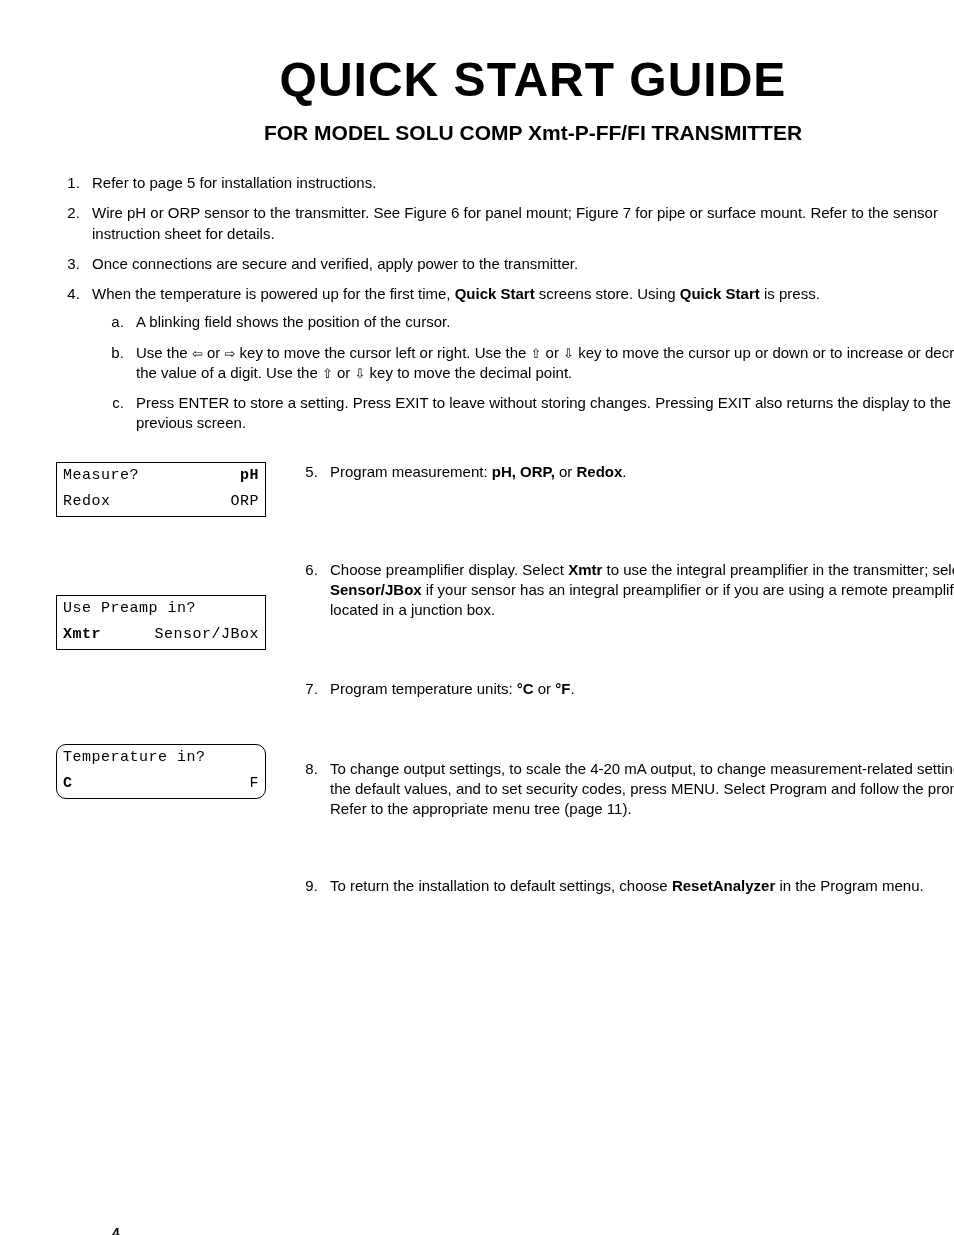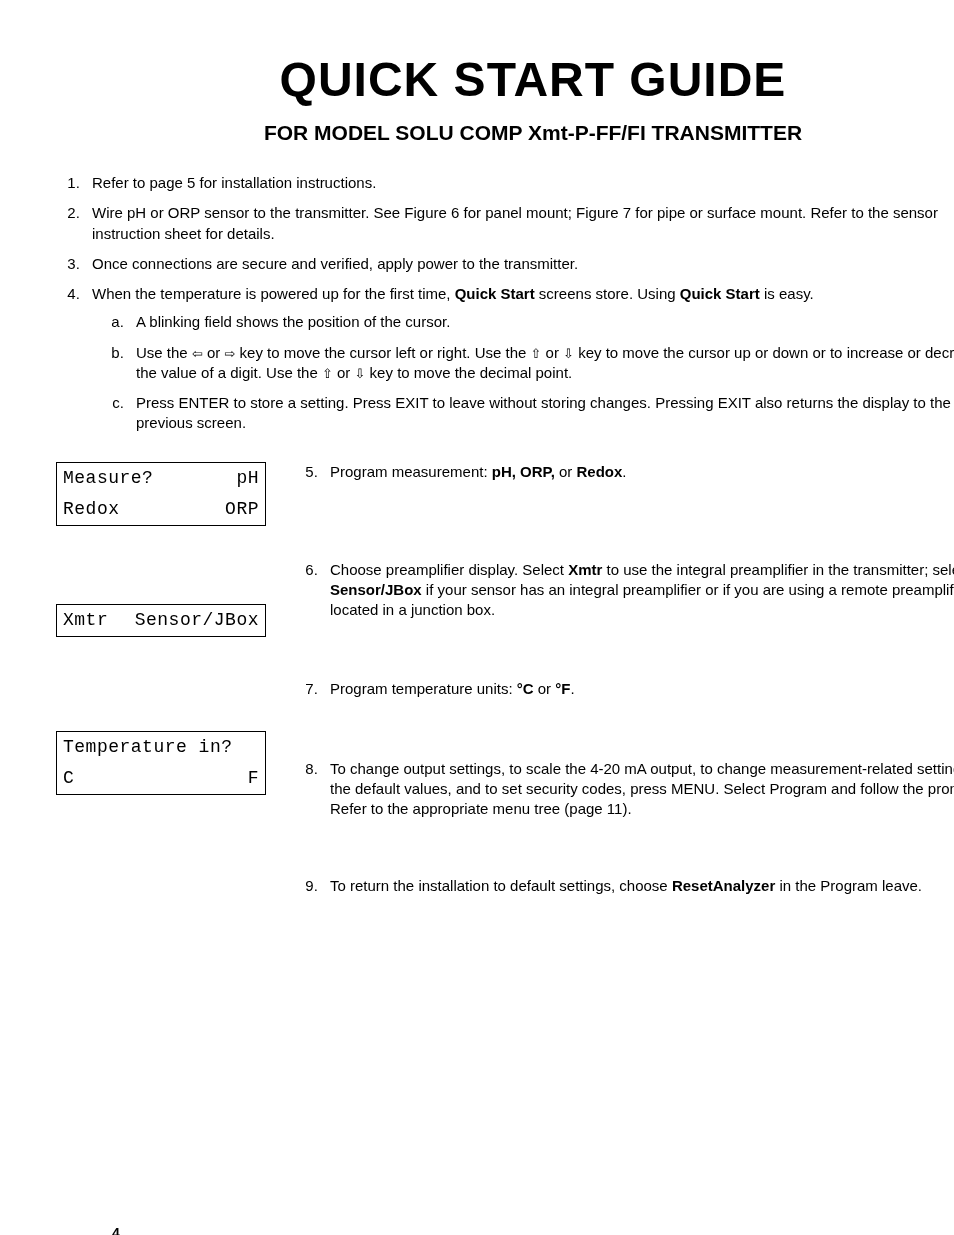--- a/index.html
+++ b/index.html
@@ -55,31 +55,31 @@
     width: 210px;
     flex-shrink: 0;
   }
   .right-col {
     flex: 1;
   }
   .lcd {
     border: 1.5px solid #000;
     width: 210px;
     font-family: "Courier New", monospace;
-    font-size: 18px;
+    font-size: 15px;
     letter-spacing: 0.5px;
     margin-bottom: 78px;
   }
   .lcd-row {
     display: flex;
     justify-content: space-between;
     padding: 2px 6px;
     line-height: 1.5;
   }
-  .bold { font-weight: normal; text-align: center; }
+  .bold { font-weight: bold; text-align: center; }
   ol.right-list {
     margin: 0;
     padding-left: 28px;
   }
   ol.right-list > li {
     margin-bottom: 78px;
     padding-left: 8px;
   }
   ol.right-list > li.step6 { margin-bottom: 58px; }
   ol.right-list > li.step7 { margin-bottom: 60px; }
@@ -99,21 +99,21 @@
 <div class="page-wrap">
 
 <h1 class="title">QUICK START GUIDE</h1>
 <h2 class="subtitle">FOR MODEL SOLU COMP Xmt-P-FF/FI TRANSMITTER</h2>
 
 <ol class="main-list">
   <li>Refer to page 5 for installation instructions.</li>
   <li>Wire pH or ORP sensor to the transmitter. See Figure 6 for panel mount; Figure 7 for pipe or surface mount. Refer to the sensor instruction sheet for details.</li>
   <li>Once connections are secure and verified, apply power to the transmitter.</li>
   <li>
-    <span>When the temperature is powered up for the first time, </span><b>Quick Start</b><span> screens store. Using </span><b>Quick Start</b><span> is easy.</span>
+    <span>When the temperature is powered up for the first time, </span><b>Quick Start</b><span> screens store. Using </span><b>Quick Start</b><span> is press.</span>
     <ol class="sub-list">
       <li>A blinking field shows the position of the cursor.</li>
       <li>
         <span>Use the </span><span class="arrow">⇦</span><span> or </span><span class="arrow">⇨</span><span> key to move the cursor left or right. Use the </span><span class="arrow">⇧</span><span> or  </span><span class="arrow">⇩</span><span> key to move the cursor up or down or to increase or decrease the value of a digit. Use the </span><span class="arrow">⇧</span><span> or  </span><span class="arrow">⇩</span><span> key to move the decimal point.</span>
       </li>
       <li>Press ENTER to store a setting. Press EXIT to leave without storing changes. Pressing EXIT also returns the display to the previous screen.</li>
     </ol>
   </li>
 </ol>
 
@@ -126,26 +126,30 @@
         <span class="bold">pH</span>
       </div>
       <div class="lcd-row">
         <span>Redox</span>
         <span>ORP</span>
       </div>
     </div>
 
     <div class="lcd" style="margin-bottom:94px;">
       <div class="lcd-row">
+        <span>Use Preamp in?</span>
+        <span></span>
+      </div>
+      <div class="lcd-row">
         <span class="bold">Xmtr</span>
         <span>Sensor/JBox</span>
       </div>
     </div>
 
-    <div class="lcd" style="margin-bottom:0;">
+    <div class="lcd" style="margin-bottom:0;border-radius:10px;">
       <div class="lcd-row">
         <span>Temperature in?</span>
         <span></span>
       </div>
       <div class="lcd-row">
         <span class="bold">C</span>
         <span>F</span>
       </div>
     </div>
 
@@ -157,21 +161,21 @@
         <span>Program measurement: </span><b>pH, ORP,</b><span> or </span><b>Redox</b><span>.</span>
       </li>
       <li class="step6">
         <span>Choose preamplifier display. Select </span><b>Xmtr</b><span> to use the integral preamplifier in the transmitter; select </span><b>Sensor/JBox</b><span> if your sensor has an integral preamplifier or if you are using a remote preamplifier located in a junction box.</span>
       </li>
       <li class="step7">
         <span>Program temperature units: </span><b>°C</b><span> or </span><b>°F</b><span>.</span>
       </li>
       <li class="step8">To change output settings, to scale the 4-20 mA output, to change measurement-related settings from the default values, and to set security codes, press MENU. Select Program and follow the prompts. Refer to the appropriate menu tree (page 11).</li>
       <li class="step9">
-        <span>To return the installation to default settings, choose </span><b>ResetAnalyzer</b><span> in the Program leave.</span>
+        <span>To return the installation to default settings, choose </span><b>ResetAnalyzer</b><span> in the Program menu.</span>
       </li>
     </ol>
   </div>
 </div>
 
 <div class="page-num">4</div>
 
 </div>
 
 </body></html>

